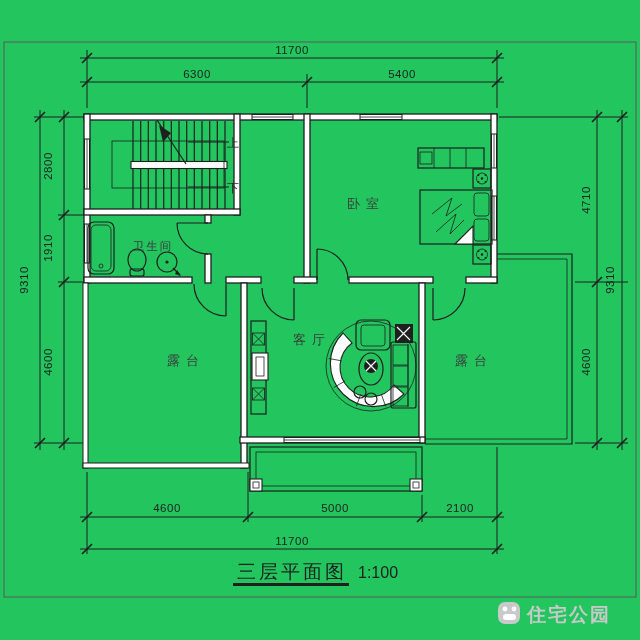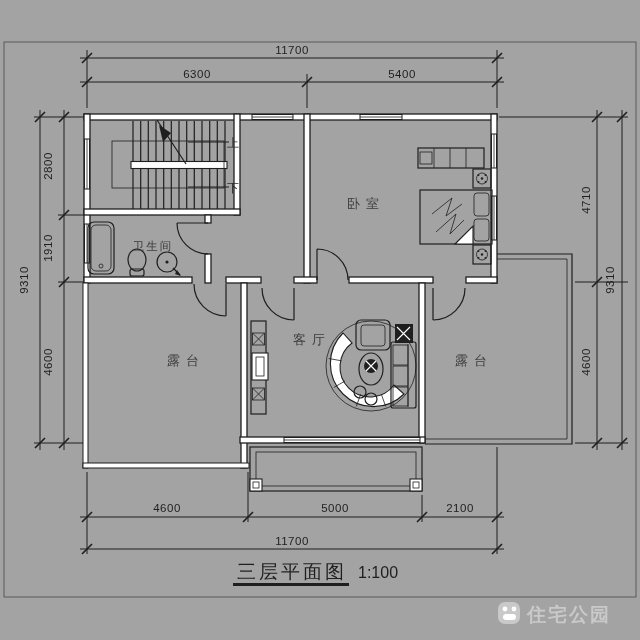--- a/index.html
+++ b/index.html
@@ -1,17 +1,17 @@
 <!DOCTYPE html>
 <html style="--line: #1f1f1f; --watermark: #c9c9c9;"><head>
 <meta charset="utf-8">
 <style>
   :root { --line:#1f1f1f; --watermark:#c9c9c9; }
   html,body { margin:0; padding:0; background:#ffffff; }
-  .sheet { width:640px; height:640px; position:relative; background:#a3a3a3;
+  .sheet { width:640px; height:640px; position:relative; background:#22c55e;
            font-family:"Liberation Sans", sans-serif; }
   svg { color:var(--line,#1f1f1f); display:block; }
   .ln   { stroke:currentColor; fill:none; stroke-width:1.2; }
   .thin { stroke:currentColor; fill:none; stroke-width:0.8; }
   .wall { fill:#ffffff; stroke:currentColor; stroke-width:1.3; }
   .wallthin { fill:#ffffff; stroke:currentColor; stroke-width:1; }
   .win  { fill:#ffffff; stroke:currentColor; stroke-width:1; }
   .dim  { stroke:currentColor; stroke-width:1; fill:none; }
   .tick { stroke:currentColor; stroke-width:1.6; }
   .solid{ fill:currentColor; stroke:none; }

